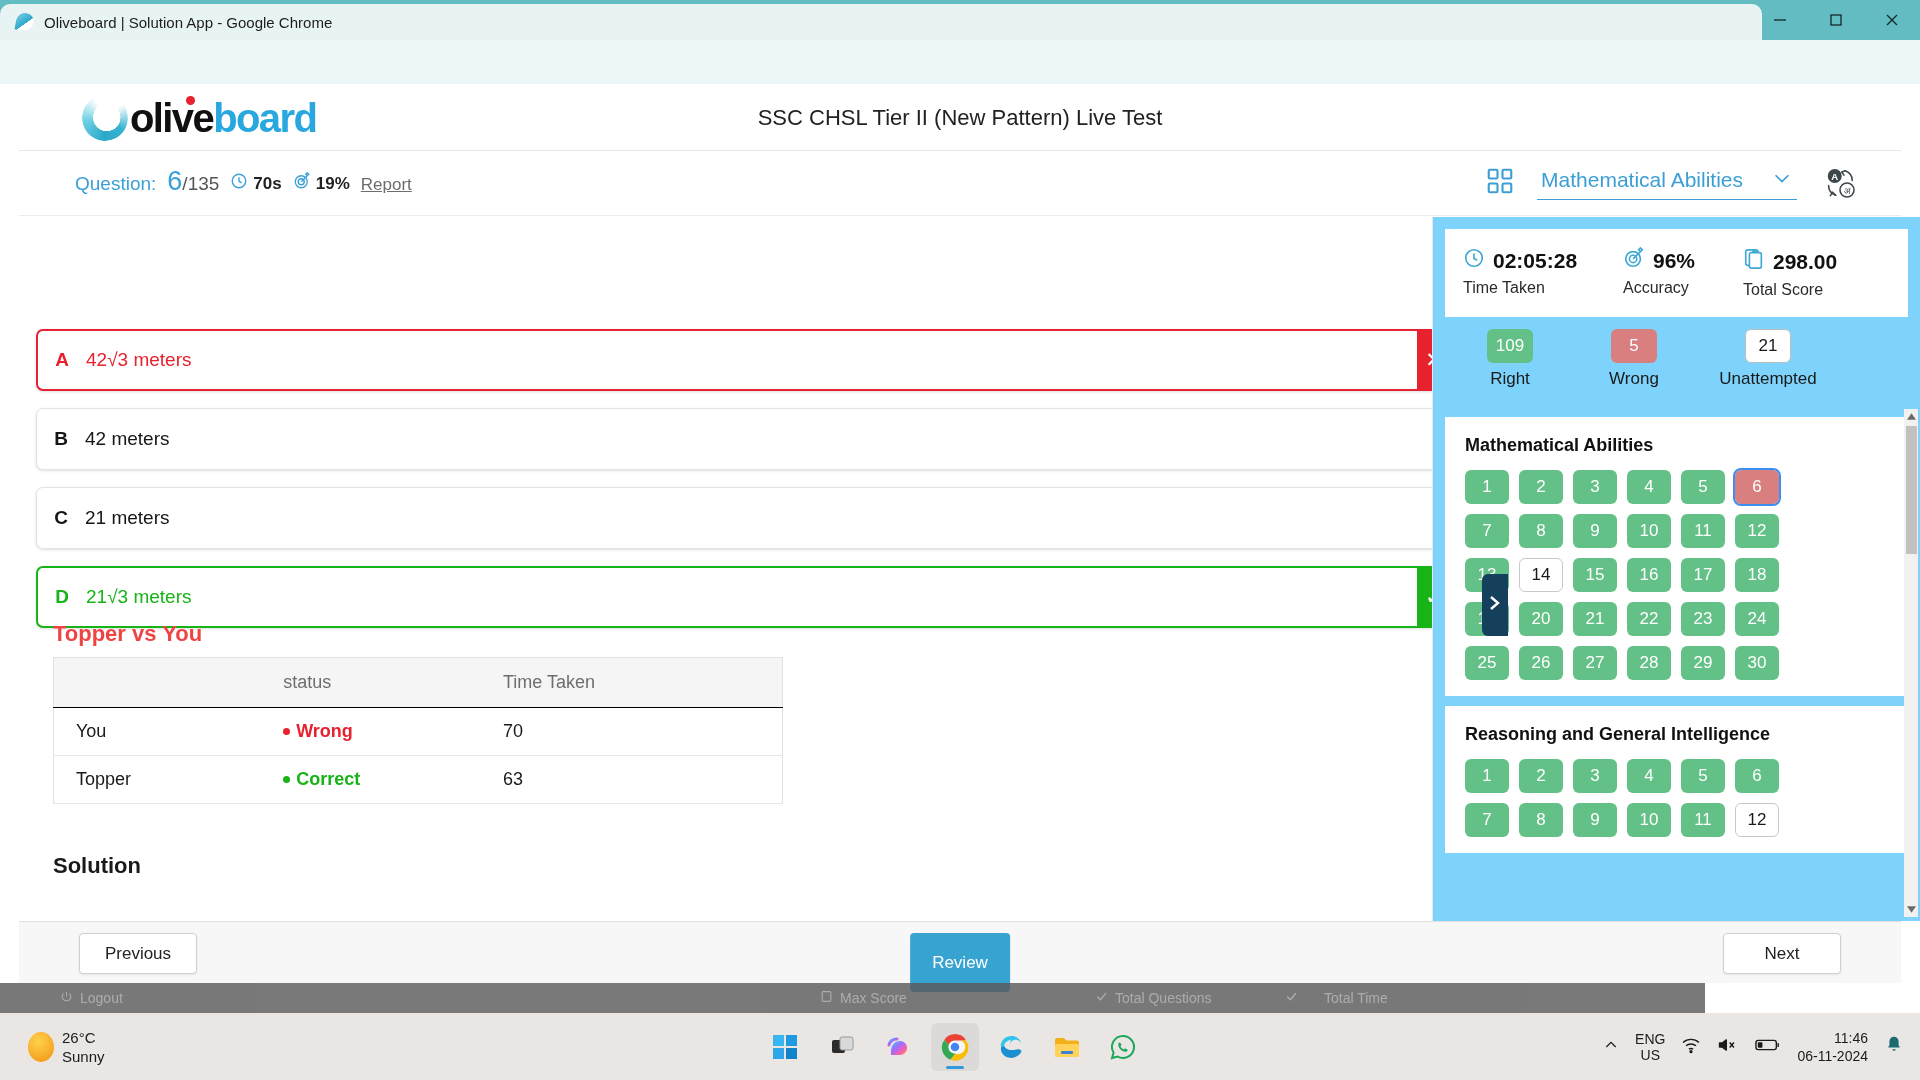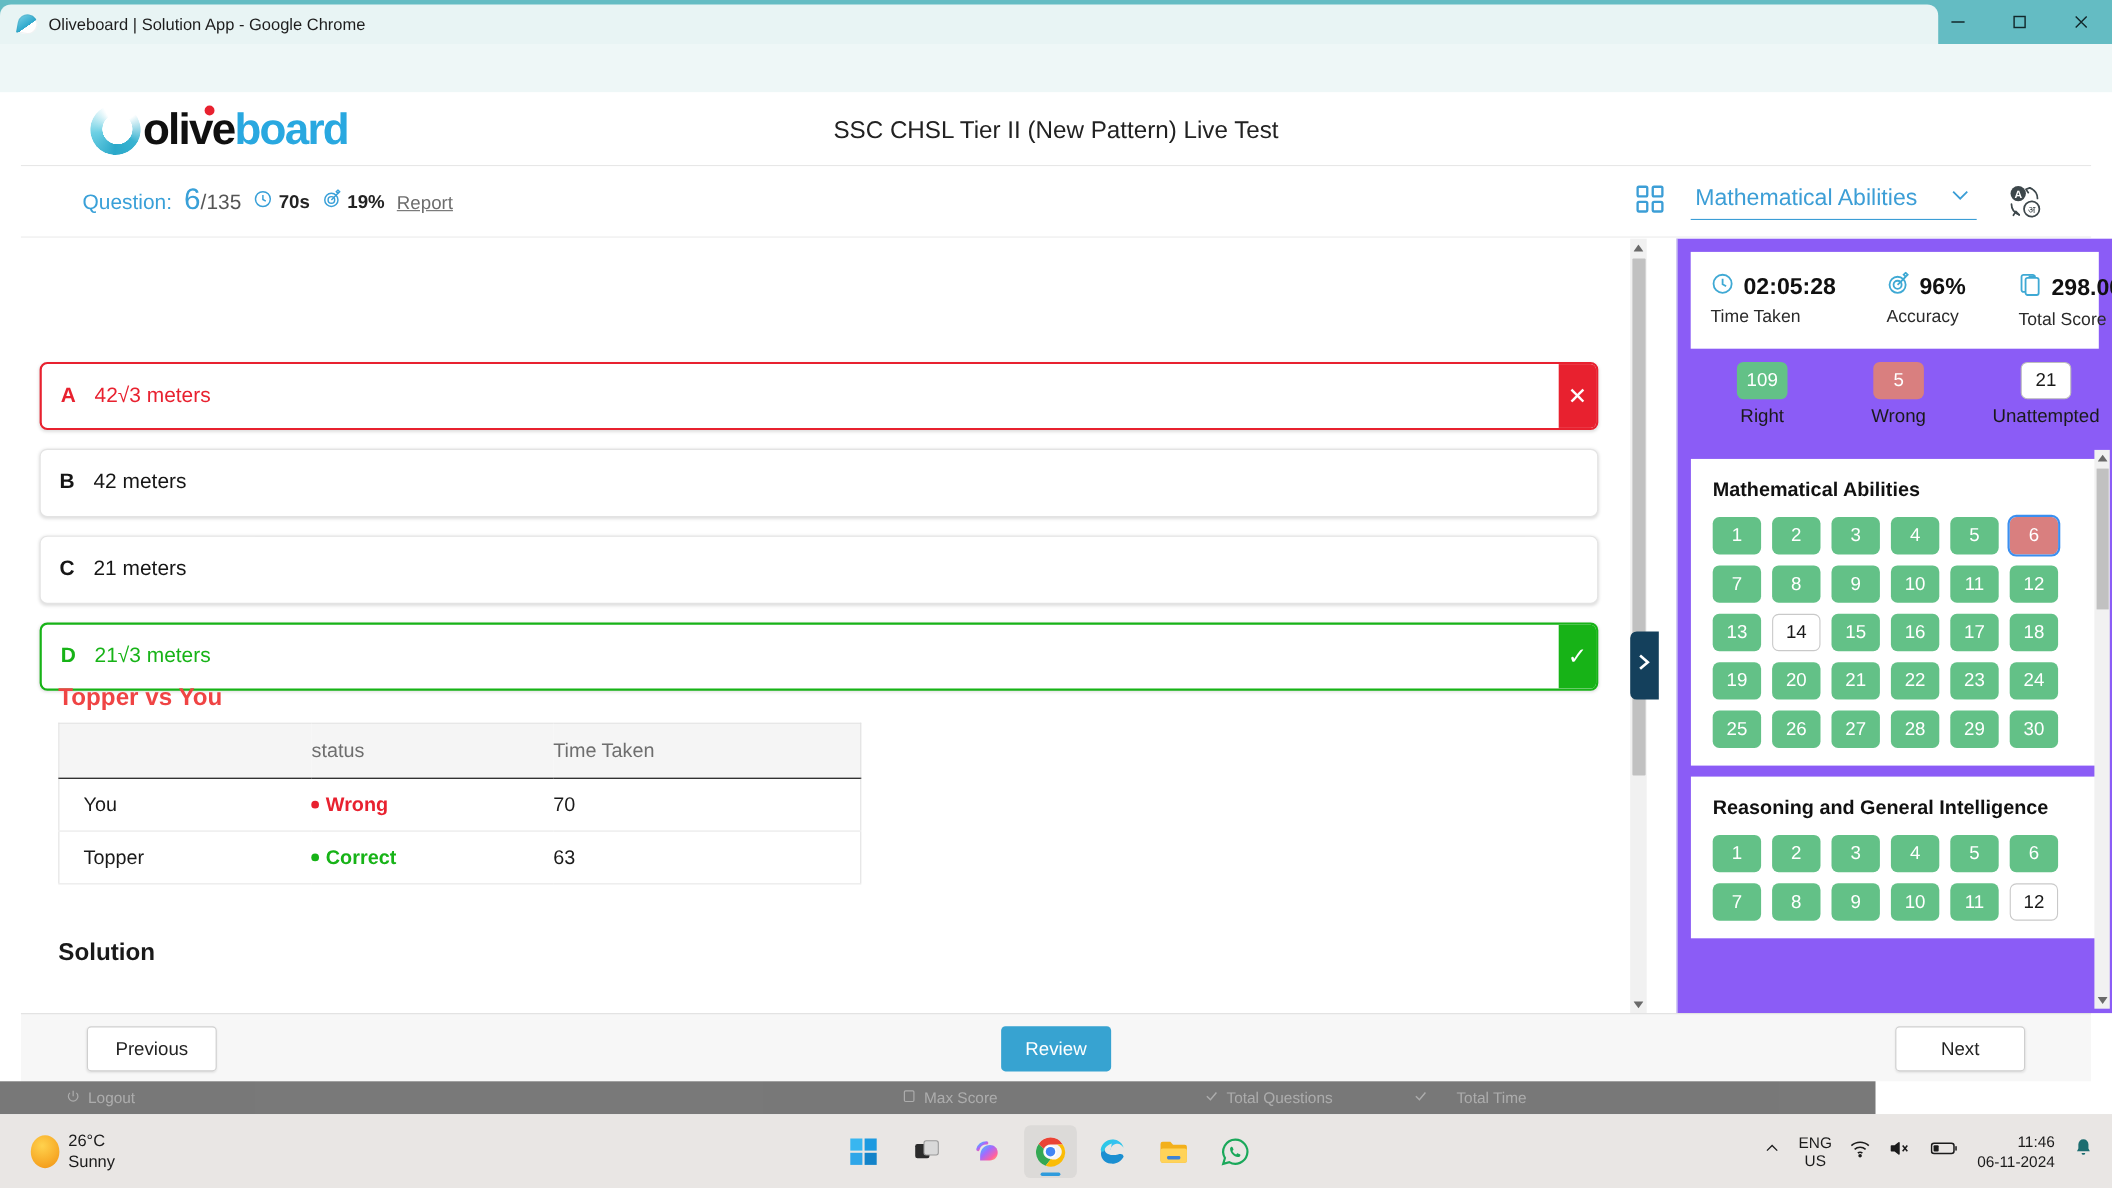--- a/index.html
+++ b/index.html
@@ -201,22 +201,22 @@
   
   #collapse-tab {
     position: absolute; left: 1482px; top: 490px; width: 26px; height: 62px;
     background: #14405c; border-radius: 6px 0 0 6px;
     display: flex; align-items: center; justify-content: center; color: #fff; font-size: 20px;
     z-index: 5;
   }
 
   
   #sidebar {
-    position: absolute; right: 0; top: 133px; width: 396px; bottom: 92px;
-    background: #8b5cf6; border-left: 1px solid #e3eaee; overflow: hidden;
+    position: absolute; right: 0; top: 133px; width: 488px; bottom: 92px;
+    background: #7dd3fc; border-left: 1px solid #e3eaee; overflow: hidden;
   }
   #stats-card {
     position: absolute; left: 12px; top: 12px; right: 12px; height: 88px;
     background: #fff; display: flex; align-items: center;
   }
   .stat-col { text-align: left; }
   .stat-top { display: flex; align-items: center; gap: 8px; font-size: 21px; font-weight: 700; color: #111; }
   .stat-top svg { color: #3fa9d4; flex: none; }
   .stat-lbl { font-size: 16px; color: #2a2a2a; margin-top: 5px; }
   #sc-time { position: absolute; left: 18px; top: 18px; }
@@ -267,21 +267,21 @@
   .nav-btn {
     position: absolute; top: 11px; height: 41px; min-width: 118px; padding: 0 20px;
     background: #fff; border: 1px solid #cfcfcf; border-radius: 4px;
     display: flex; align-items: center; justify-content: center;
     font-size: 17px; color: #222; box-shadow: 0 1px 2px rgba(0,0,0,.08);
   }
   #btn-prev { left: 60px; }
   #btn-next { right: 60px; }
   #btn-review {
     position: absolute; top: 11px; left: 50%; transform: translateX(-50%);
-    height: 41px; min-width: 90px; padding: 0 22px; background: #37a3d1; border: none;
+    height: 59px; min-width: 90px; padding: 0 22px; background: #37a3d1; border: none;
     border-radius: 4px; color: #fff; font-size: 17px;
     display: flex; align-items: center; justify-content: center;
   }
 
   
   #taskbar {
     position: absolute; left: 0; bottom: 0; width: 1920px; height: 67px;
     background: #e9e6e4;
     display: flex; align-items: center;
   }

